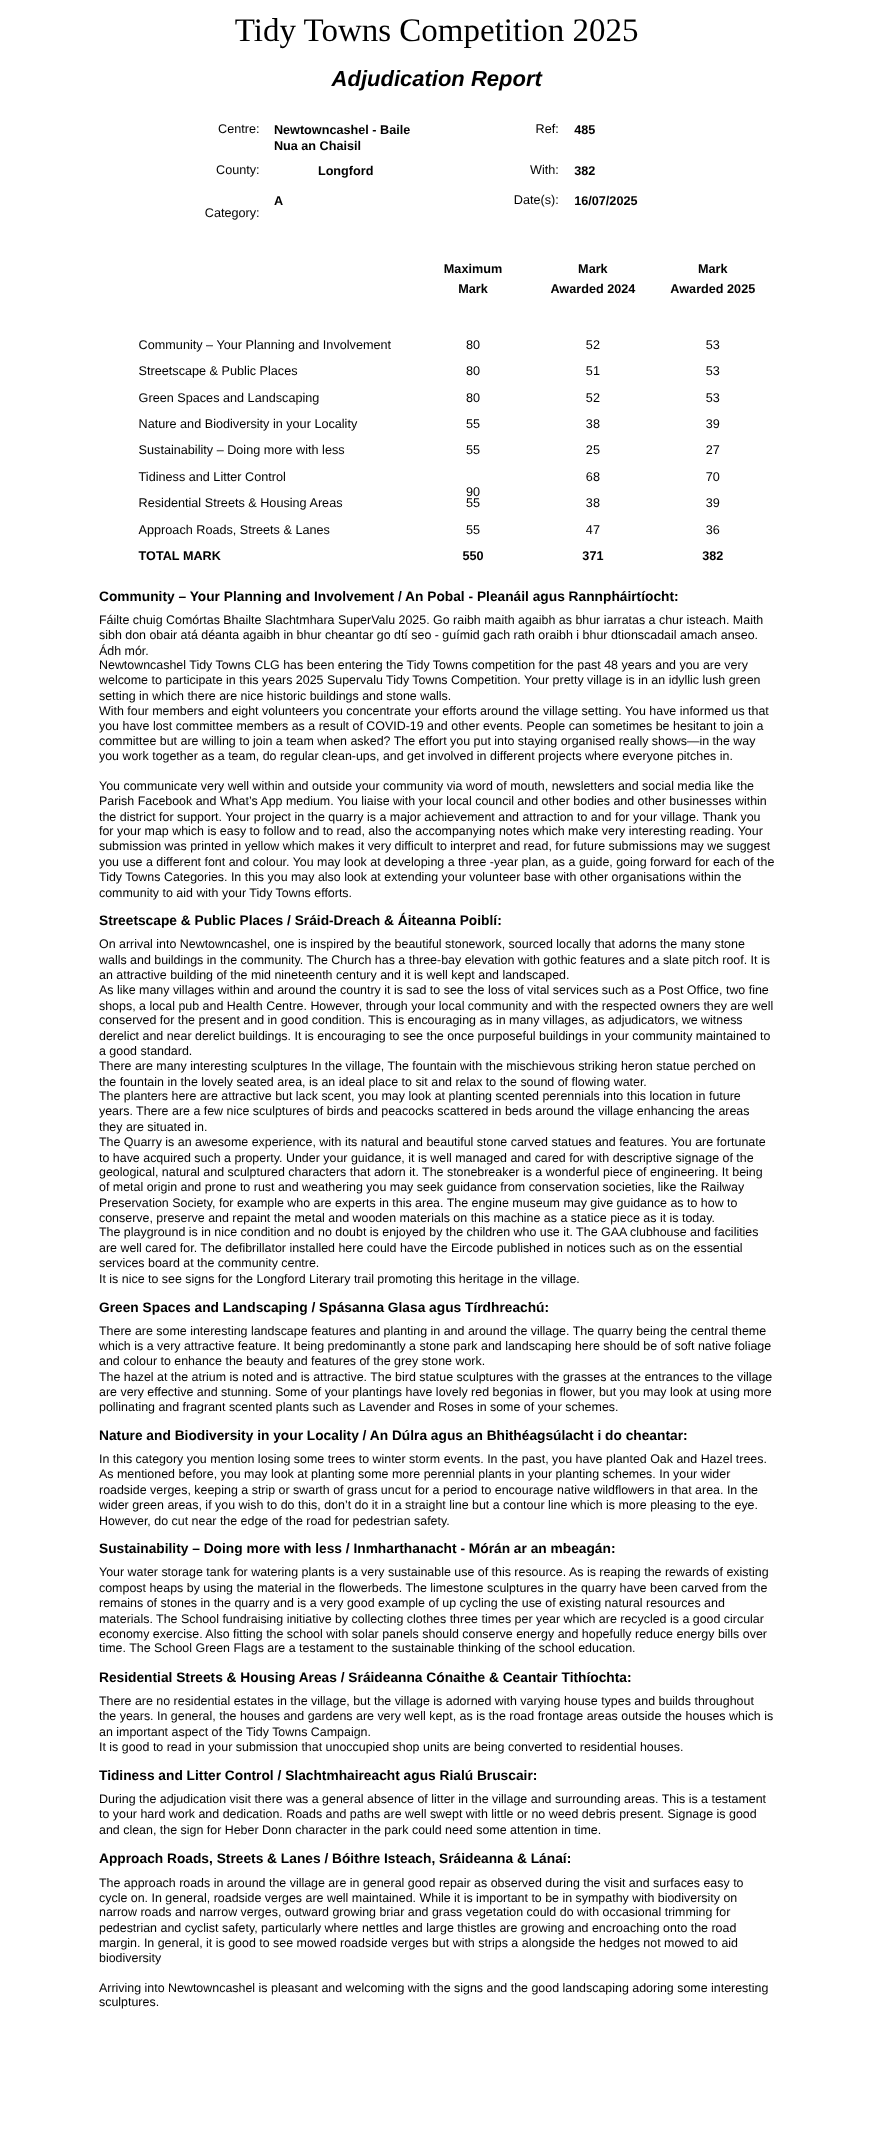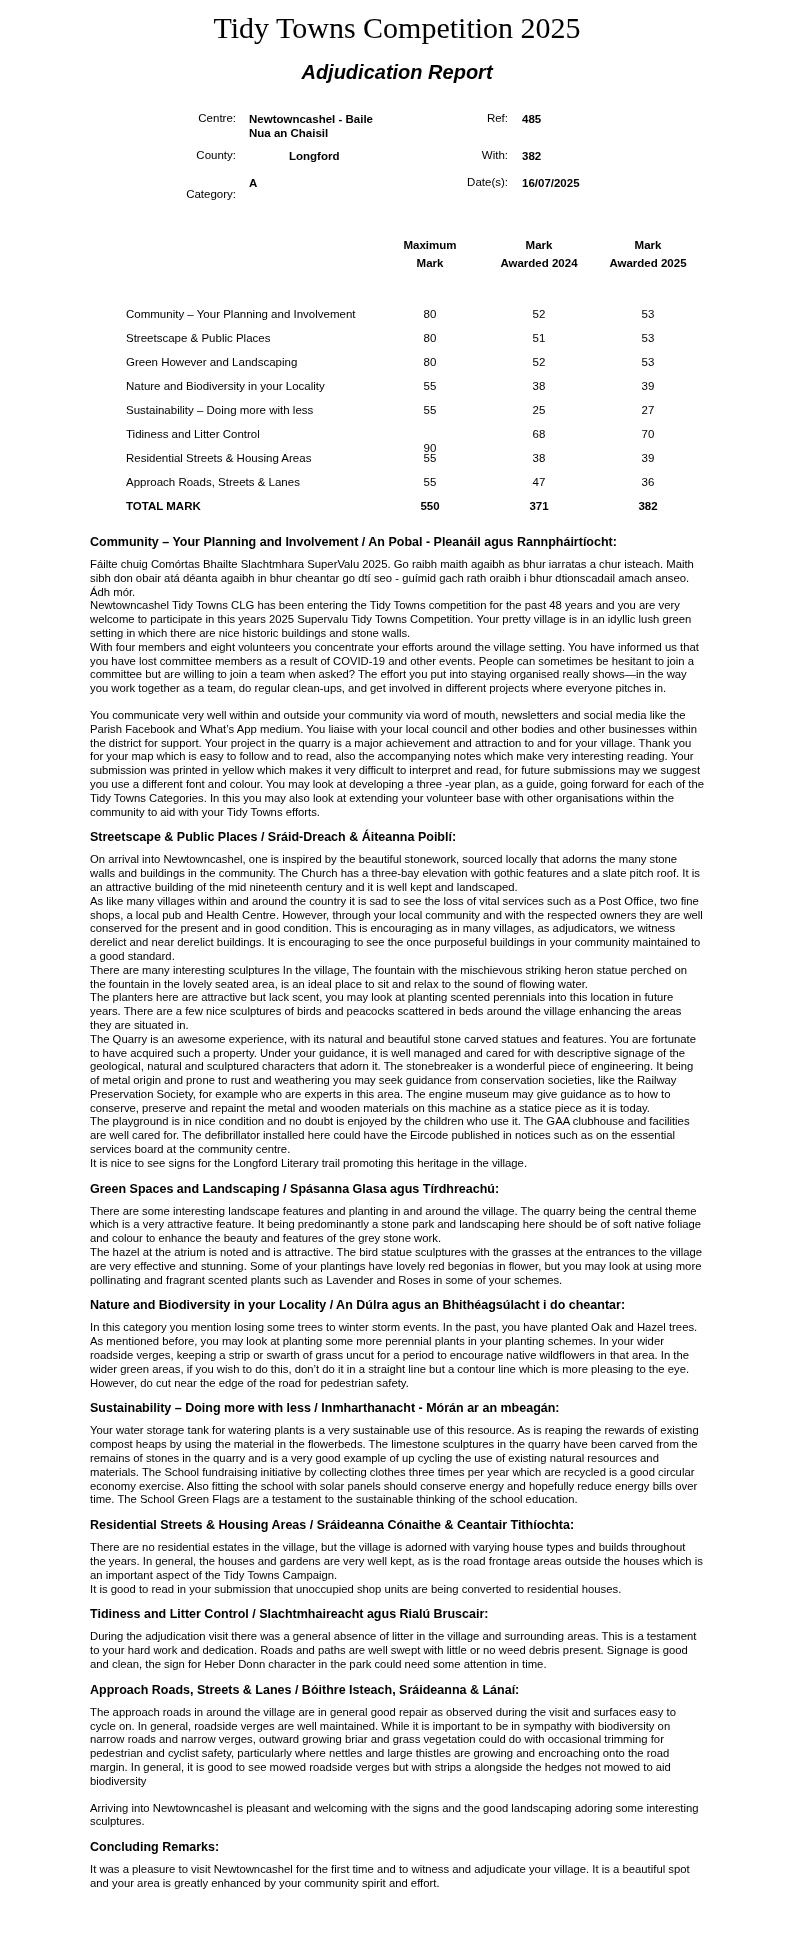--- a/index.html
+++ b/index.html
@@ -70,21 +70,21 @@
       <span class="num" style="left:509px;">52</span>
       <span class="num" style="left:618px;">53</span>
     </div>
     <div class="row">
       <span class="cat">Streetscape &amp; Public Places</span>
       <span class="num" style="left:400px;">80</span>
       <span class="num" style="left:509px;">51</span>
       <span class="num" style="left:618px;">53</span>
     </div>
     <div class="row">
-      <span class="cat">Green However and Landscaping</span>
+      <span class="cat">Green Spaces and Landscaping</span>
       <span class="num" style="left:400px;">80</span>
       <span class="num" style="left:509px;">52</span>
       <span class="num" style="left:618px;">53</span>
     </div>
     <div class="row">
       <span class="cat">Nature and Biodiversity in your Locality</span>
       <span class="num" style="left:400px;">55</span>
       <span class="num" style="left:509px;">38</span>
       <span class="num" style="left:618px;">39</span>
     </div>
@@ -160,18 +160,14 @@
       <div>
         <h2>Tidiness and Litter Control / Slachtmhaireacht agus Rialú Bruscair:</h2>
         <p>During the adjudication visit there was a general absence of litter in the village and surrounding areas. This is a testament to your hard work and dedication. Roads and paths are well swept with little or no weed debris present. Signage is good and clean, the sign for Heber Donn character in the park could need some attention in time.</p>
       </div>
       <div>
         <h2>Approach Roads, Streets &amp; Lanes / Bóithre Isteach, Sráideanna &amp; Lánaí:</h2>
         <p>The approach roads in around the village are in general good repair as observed during the visit and surfaces easy to cycle on. In general, roadside verges are well maintained. While it is important to be in sympathy with biodiversity on narrow roads and narrow verges, outward growing briar and grass vegetation could do with occasional trimming for pedestrian and cyclist safety, particularly where nettles and large thistles are growing and encroaching onto the road margin. In general, it is good to see mowed roadside verges but with strips a alongside the hedges not mowed to aid  biodiversity</p>
         <div class="gap"></div>
         <p>Arriving into Newtowncashel is pleasant and welcoming with the signs and the good landscaping adoring some interesting sculptures.</p>
       </div>
-      <div>
-        <h2>Concluding Remarks:</h2>
-        <p>It was a pleasure to visit Newtowncashel for the first time and to witness and adjudicate your village. It is a beautiful spot and your area is greatly enhanced by your community spirit and effort.</p>
-      </div>
     </div>
 </div>
 
 </body></html>

